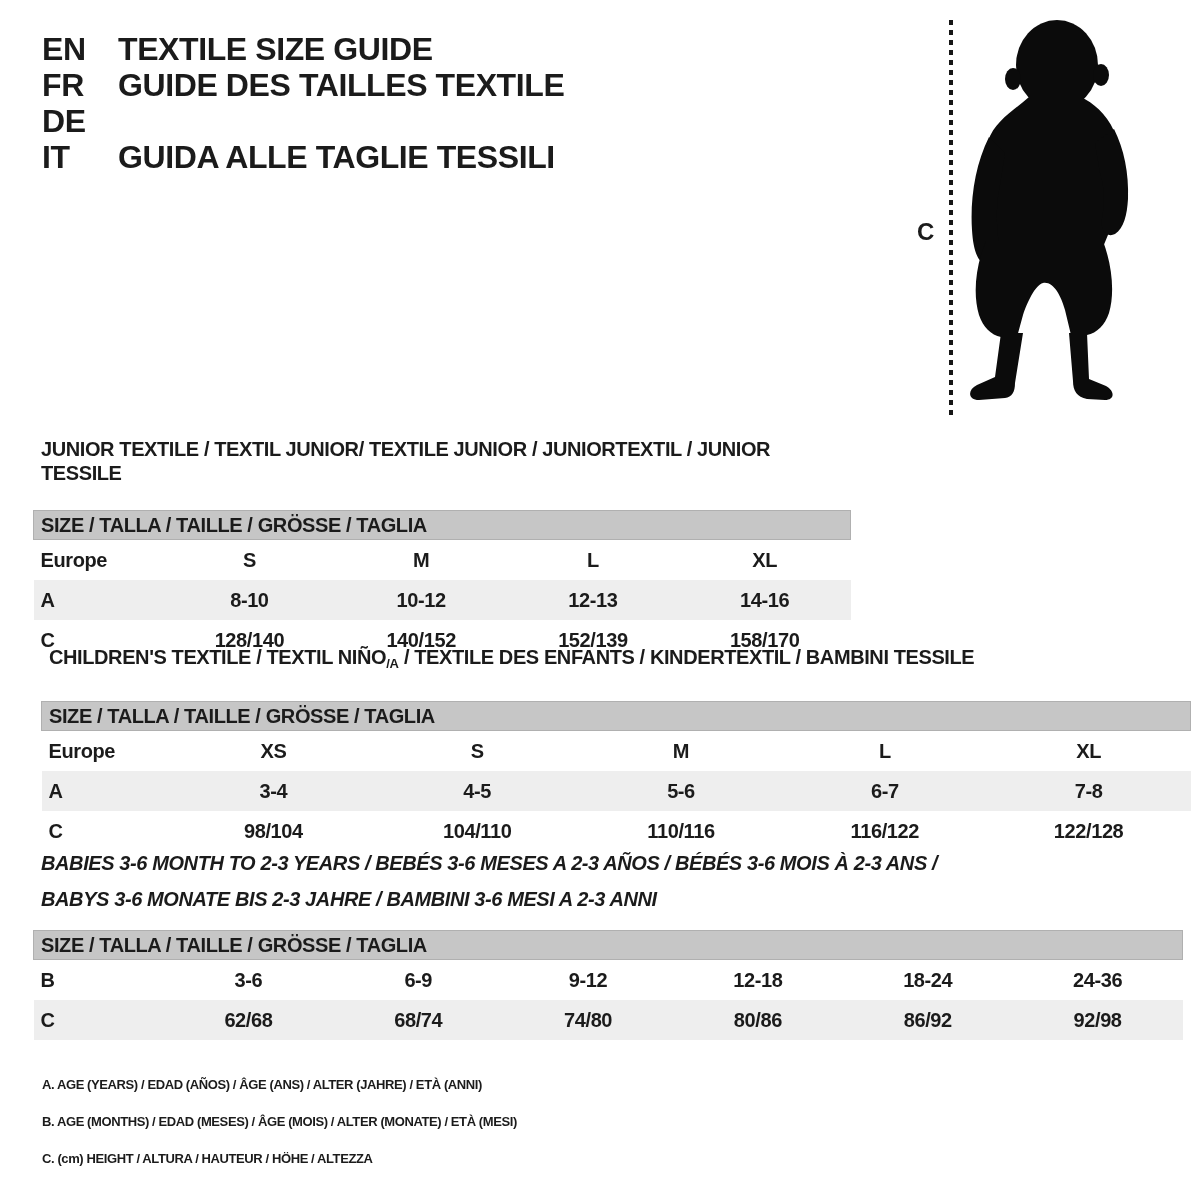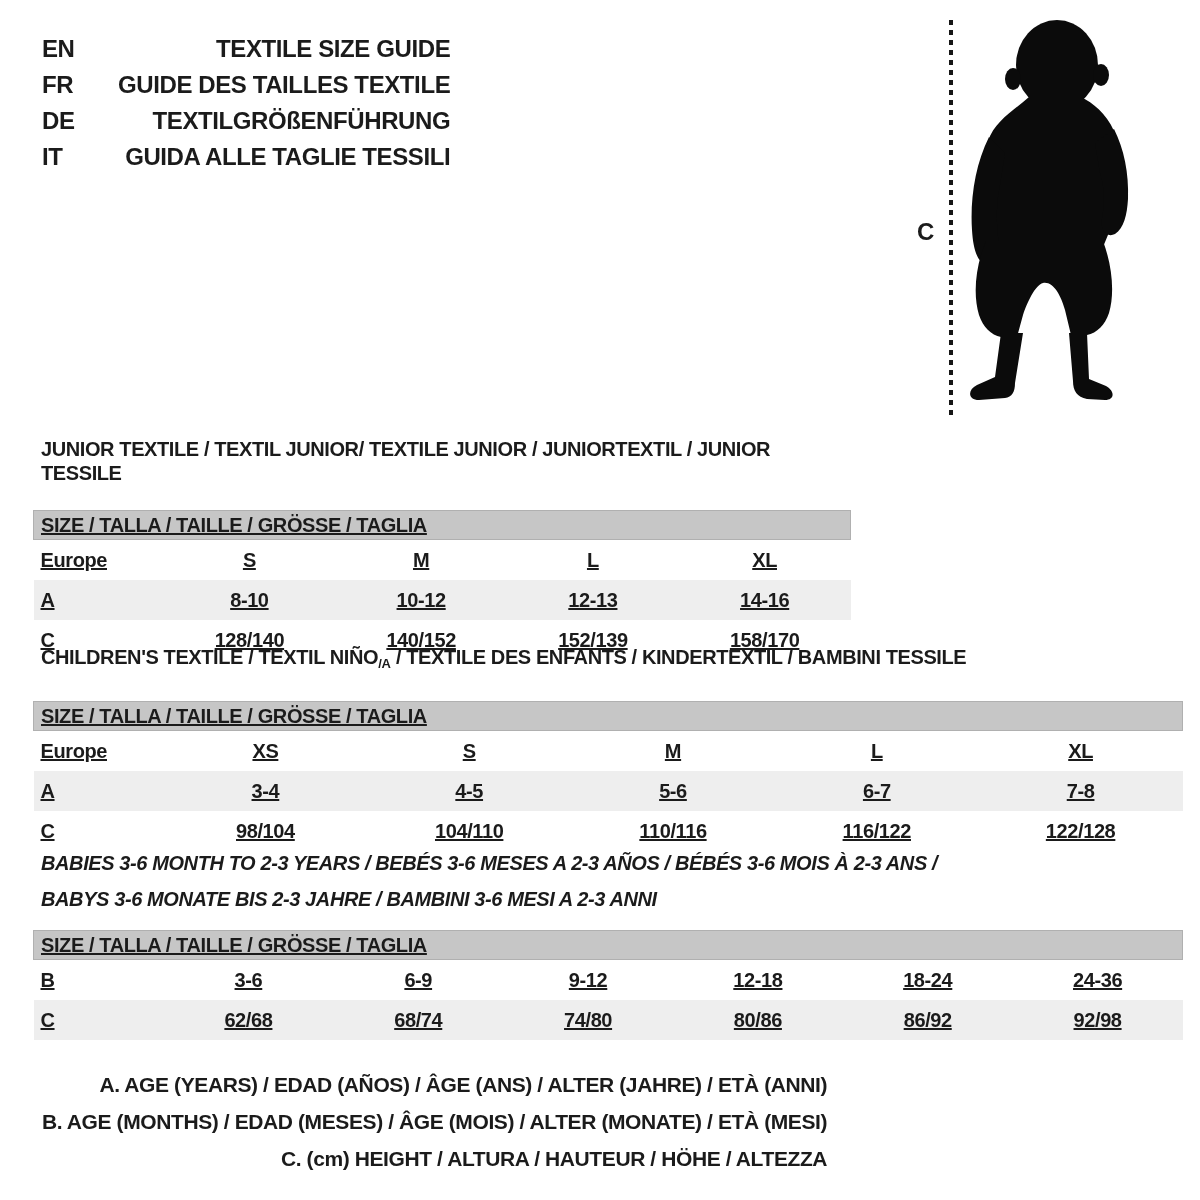--- a/index.html
+++ b/index.html
@@ -3,64 +3,63 @@
 <meta charset="utf-8">
 <style>
   html,body{margin:0;padding:0;}
   body{
     width:1200px;height:1200px;background:#ffffff;position:relative;
     font-family:"Liberation Sans", sans-serif;font-weight:bold;color:#1b1b1b;
     letter-spacing:-0.4px; overflow:hidden;
   }
   
   #languages{position:absolute;left:42px;top:31px;}
-  .lang-row{display:flex;height:36px;align-items:center;font-size:24px;justify-content:space-between;}
+  .lang-row{display:flex;height:36px;align-items:center;font-size:32px;}
   .lang-code{width:76px;flex:0 0 76px;}
   
   #figure{position:absolute;left:905px;top:12px;width:270px;height:414px;}
   .dash-line{position:absolute;left:44px;top:8px;width:4px;height:398px;
     background:repeating-linear-gradient(#161616 0 5px,transparent 5px 10px);}
   .c-label{position:absolute;left:12px;top:206px;font-size:24px;}
   .figure-svg{position:absolute;left:60px;top:3px;}
   
   section{position:absolute;left:33px;}
   #section-junior{top:437px;width:818px;}
-  #section-children{top:645px;width:1150px;}
+  #section-children{top:645px;width:1150px;margin-left:8px;}
   #section-babies{top:845px;width:1150px;}
   .section-heading{font-size:20px;margin:0 0 25px 8px;line-height:24px;}
   #section-babies .section-heading{line-height:36px;margin-bottom:13px;font-style:italic;}
   .sub{font-size:13px;vertical-align:-4px;letter-spacing:-0.2px;}
   
-  table.size-table{border-collapse:collapse;table-layout:fixed;width:100%;text-decoration:underline;}
+  table.size-table{border-collapse:collapse;table-layout:fixed;width:100%;}
   table.size-table td{font-size:20px;}
   td.bar{background:#c6c6c6;border:1px solid #b0b0b0;height:28px;padding:0 0 0 7px;text-align:left;}
   tbody td{height:40px;text-align:center;padding:0;}
   tbody td.rowlabel{text-align:left;padding-left:7px;}
   tbody tr:nth-child(even){background:#eeeeee;}
   
   #legend{position:absolute;left:42px;top:1066px;}
-  .legend-line{font-size:21px;line-height:37px;text-align:right;}
+  .legend-line{font-size:13px;line-height:37px;}
 </style>
 </head>
 <body>
 
 <div id="page">
 
   <header id="languages">
       <div class="lang-row">
         <span class="lang-code">EN</span>
         <span class="lang-title">TEXTILE SIZE GUIDE</span>
       </div>
       <div class="lang-row">
         <span class="lang-code">FR</span>
         <span class="lang-title">GUIDE DES TAILLES TEXTILE</span>
       </div>
       <div class="lang-row">
         <span class="lang-code">DE</span>
-        <span class="lang-title">TEXTILGRÖßENFÜHRUNG</span>
       </div>
       <div class="lang-row">
         <span class="lang-code">IT</span>
         <span class="lang-title">GUIDA ALLE TAGLIE TESSILI</span>
       </div>
     </header>
 
   <div id="figure">
     <div class="dash-line"></div>
     <div class="c-label">C</div>

